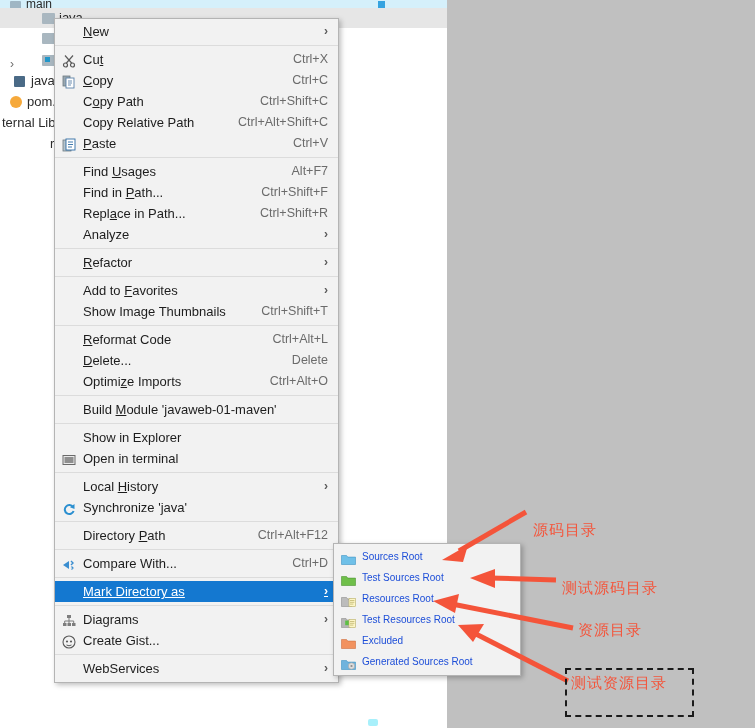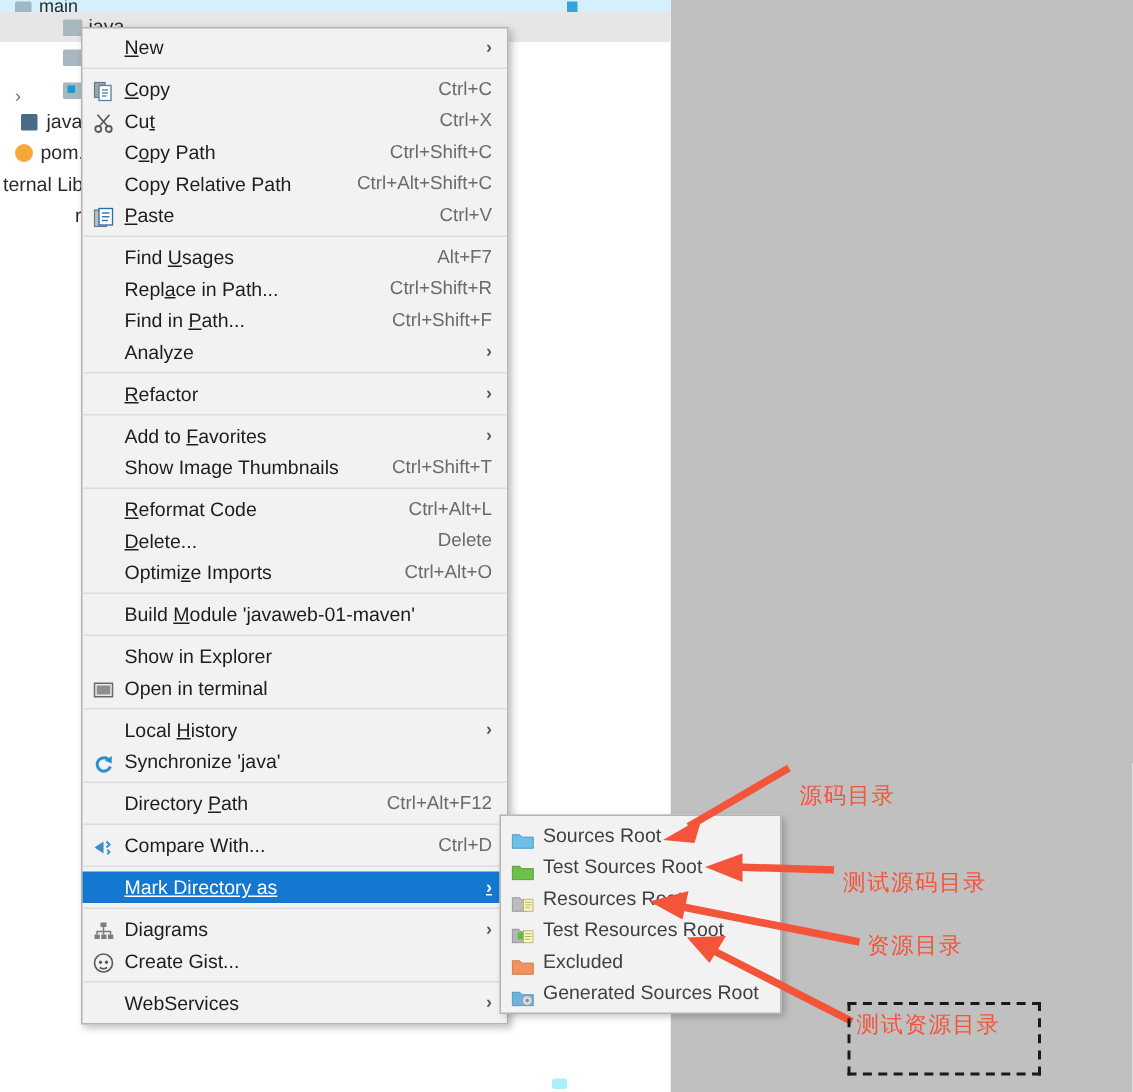--- a/index.html
+++ b/index.html
@@ -100,21 +100,21 @@
 
   
   #sub-menu{
     position:absolute;left:333px;top:543px;width:188px;
     background:#f2f2f2;border:1px solid #b4b4b4;
     box-shadow:2px 2px 5px rgba(0,0,0,.25);
     padding:2px 0 3px 0;box-sizing:border-box;
   }
   .smi{
     position:relative;height:21px;line-height:21px;
-    padding-left:28px;font-size:13px;color:#404040;white-space:nowrap;
+    padding-left:28px;font-size:10px;color:#1d4ed8;white-space:nowrap;
     display:flex;align-items:center;cursor:default;text-align:right;
   }
   .smi-ico{
     position:absolute;left:7px;top:50%;transform:translateY(-50%);
     width:15px;height:12px;border-radius:1px;
   }
 
   
   .cn-note{
     position:absolute;color:#f4543a;font-size:15px;
@@ -177,40 +177,40 @@
 </div>
 
 <div id="ctx-menu">
     <div class="mi">
       <span class="lbl"><span class="u">N</span>ew</span>
       <span class="sub-arrow">›</span>
     </div>
     <div class="sep"></div>
     <div class="mi">
       <span class="mi-ico"><svg width="14" height="14" viewBox="0 0 14 14">
+          <circle cx="3.5" cy="11" r="2" fill="none" stroke="#5a5a5a" stroke-width="1.2"></circle>
+          <circle cx="10.5" cy="11" r="2" fill="none" stroke="#5a5a5a" stroke-width="1.2"></circle>
+          <line x1="3" y1="1.5" x2="10" y2="9.5" stroke="#5a5a5a" stroke-width="1.2"></line>
+          <line x1="11" y1="1.5" x2="4" y2="9.5" stroke="#5a5a5a" stroke-width="1.2"></line>
+        </svg></span>
+      <span class="lbl">Cu<span class="u">t</span></span>
+      <span class="acc">Ctrl+X</span>
+    </div>
+    <div class="mi">
+      <span class="mi-ico"><svg width="14" height="14" viewBox="0 0 14 14">
           <rect x="1" y="1" width="7" height="10" fill="#9aa7b0" stroke="#6d7a83" stroke-width=".8"></rect>
           <rect x="4" y="3" width="8" height="10" fill="#ffffff" stroke="#5b82a8" stroke-width=".9"></rect>
           <line x1="6" y1="6" x2="10" y2="6" stroke="#5b82a8" stroke-width=".9"></line>
           <line x1="6" y1="8" x2="10" y2="8" stroke="#5b82a8" stroke-width=".9"></line>
           <line x1="6" y1="10" x2="9" y2="10" stroke="#5b82a8" stroke-width=".9"></line>
         </svg></span>
       <span class="lbl"><span class="u">C</span>opy</span>
       <span class="acc">Ctrl+C</span>
     </div>
     <div class="mi">
-      <span class="mi-ico"><svg width="14" height="14" viewBox="0 0 14 14">
-          <circle cx="3.5" cy="11" r="2" fill="none" stroke="#5a5a5a" stroke-width="1.2"></circle>
-          <circle cx="10.5" cy="11" r="2" fill="none" stroke="#5a5a5a" stroke-width="1.2"></circle>
-          <line x1="3" y1="1.5" x2="10" y2="9.5" stroke="#5a5a5a" stroke-width="1.2"></line>
-          <line x1="11" y1="1.5" x2="4" y2="9.5" stroke="#5a5a5a" stroke-width="1.2"></line>
-        </svg></span>
-      <span class="lbl">Cu<span class="u">t</span></span>
-      <span class="acc">Ctrl+X</span>
-    </div>
-    <div class="mi">
       <span class="lbl">C<span class="u">o</span>py Path</span>
       <span class="acc">Ctrl+Shift+C</span>
     </div>
     <div class="mi">
       <span class="lbl">Copy Relative Path</span>
       <span class="acc">Ctrl+Alt+Shift+C</span>
     </div>
     <div class="mi">
       <span class="mi-ico"><svg width="14" height="14" viewBox="0 0 14 14">
           <rect x="1" y="2" width="8" height="11" fill="#b6c3cc" stroke="#6d7a83" stroke-width=".8"></rect>
@@ -221,26 +221,26 @@
         </svg></span>
       <span class="lbl"><span class="u">P</span>aste</span>
       <span class="acc">Ctrl+V</span>
     </div>
     <div class="sep"></div>
     <div class="mi">
       <span class="lbl">Find <span class="u">U</span>sages</span>
       <span class="acc">Alt+F7</span>
     </div>
     <div class="mi">
+      <span class="lbl">Find in <span class="u">P</span>ath...</span>
+      <span class="acc">Ctrl+Shift+F</span>
+    </div>
+    <div class="mi">
       <span class="lbl">Repl<span class="u">a</span>ce in Path...</span>
       <span class="acc">Ctrl+Shift+R</span>
-    </div>
-    <div class="mi">
-      <span class="lbl">Find in <span class="u">P</span>ath...</span>
-      <span class="acc">Ctrl+Shift+F</span>
     </div>
     <div class="mi">
       <span class="lbl">Analyze</span>
       <span class="sub-arrow">›</span>
     </div>
     <div class="sep"></div>
     <div class="mi">
       <span class="lbl"><span class="u">R</span>efactor</span>
       <span class="sub-arrow">›</span>
     </div>

